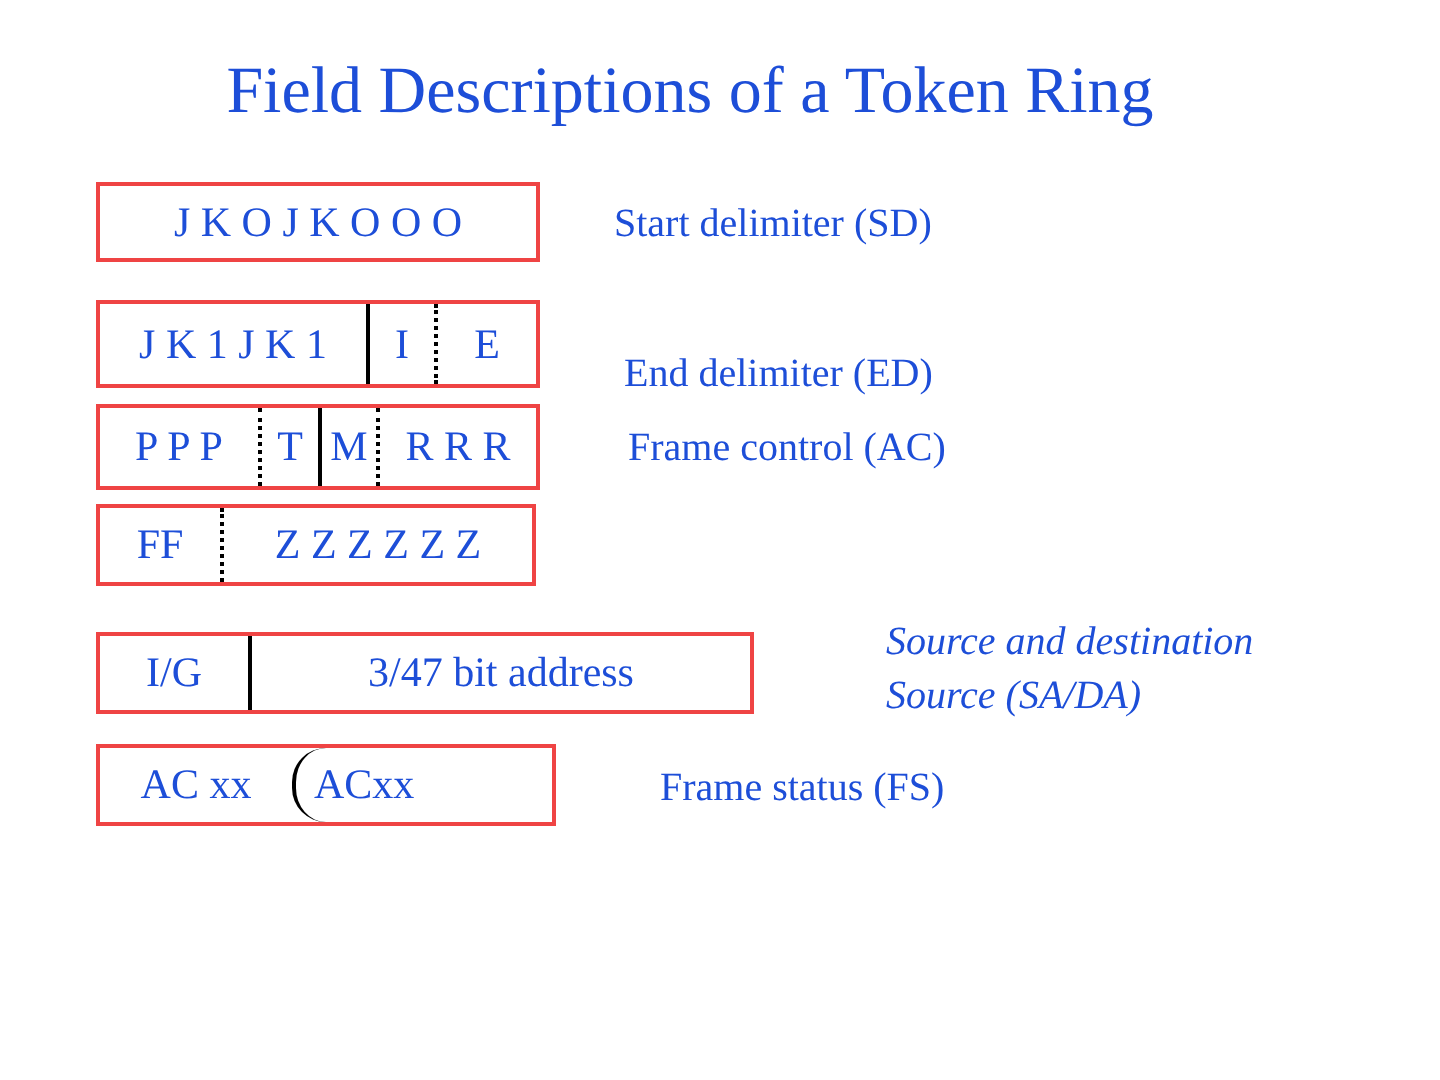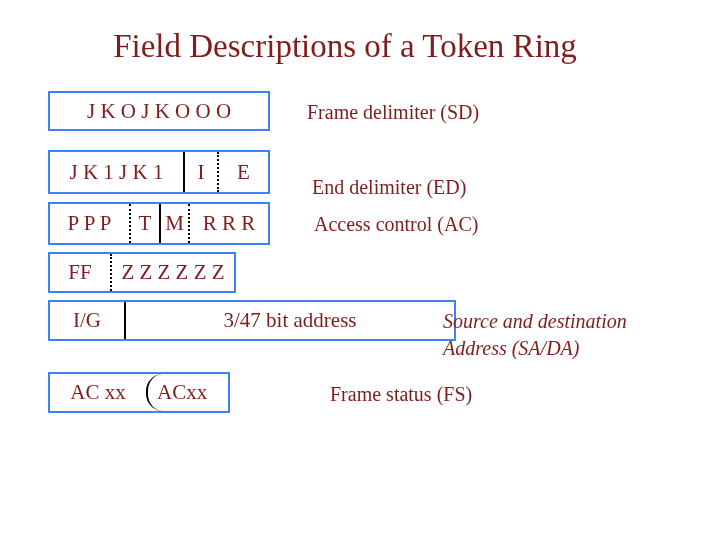--- a/index.html
+++ b/index.html
@@ -5,38 +5,38 @@
   html, body {
     margin: 0;
     padding: 0;
     background: #ffffff;
   }
   .slide {
     position: relative;
     width: 720px;
     height: 540px;
     background: #ffffff;
-    color: #7f1d1d;
+    color: #1d4ed8;
     font-family: "Liberation Serif", "DejaVu Serif", serif;
     overflow: hidden;
   }
   .title {
     position: absolute;
     top: 28px;
     left: 0;
     width: 690px;
     text-align: center;
     font-size: 33px;
     white-space: nowrap;
   }
   .fieldbox {
     position: absolute;
     display: flex;
     align-items: stretch;
-    border: 2px solid #3b82f6;
+    border: 2px solid #ef4444;
     box-sizing: border-box;
     background: #ffffff;
   }
   .cell {
     display: flex;
     align-items: center;
     justify-content: center;
     font-size: 21px;
     box-sizing: border-box;
     white-space: nowrap;
@@ -59,50 +59,50 @@
 </head>
 <body>
 
 <div class="slide">
 
   <div class="title">Field Descriptions of a Token Ring</div>
 
   <div class="fieldbox" style="left:48px; top:91px; width:222px; height:40px;">
     <div class="cell" style="flex:1;">J K O J K O O O</div>
   </div>
-  <div class="row-label" style="left:307px; top:100px;">Frame delimiter (SD)</div>
+  <div class="row-label" style="left:307px; top:100px;">Start delimiter (SD)</div>
 
   <div class="fieldbox" style="left:48px; top:150px; width:222px; height:44px;">
     <div class="cell" style="flex:0 0 133px;">J K 1 J K 1</div>
     <div class="cell sep-solid" style="flex:0 0 34px;">I</div>
     <div class="cell sep-dotted" style="flex:1;">E</div>
   </div>
   <div class="row-label" style="left:312px; top:156px;margin-top:19px;">End delimiter (ED)</div>
 
   <div class="fieldbox" style="left:48px; top:202px; width:222px; height:43px;">
     <div class="cell" style="flex:0 0 79px;">P P P</div>
     <div class="cell sep-dotted" style="flex:0 0 30px;">T</div>
     <div class="cell sep-solid" style="flex:0 0 29px;">M</div>
     <div class="cell sep-dotted" style="flex:1;">R R R</div>
   </div>
-  <div class="row-label" style="left:314px; top:212px;">Access control (AC)</div>
+  <div class="row-label" style="left:314px; top:212px;">Frame control (AC)</div>
 
-  <div class="fieldbox" style="left:48px; top:252px; width:188px; height:41px;">
+  <div class="fieldbox" style="left:48px; top:252px; width:220px; height:41px;">
     <div class="cell" style="flex:0 0 60px;">FF</div>
     <div class="cell sep-dotted" style="flex:1;">Z Z Z Z Z Z</div>
   </div>
 
-  <div class="fieldbox" style="left:48px; top:300px; width:408px; height:41px;">
+  <div class="fieldbox" style="left:48px; top:316px; width:329px; height:41px;">
     <div class="cell" style="flex:0 0 74px;">I/G</div>
     <div class="cell sep-solid" style="flex:1;">3/47 bit address</div>
   </div>
   <div class="row-label" style="left:443px; top:308px; line-height:27px;font-style:italic;">
     <div>Source and destination</div>
-    <div>Address (SA/DA)</div>
+    <div>Source (SA/DA)</div>
   </div>
 
-  <div class="fieldbox" style="left:48px; top:372px; width:182px; height:41px;">
+  <div class="fieldbox" style="left:48px; top:372px; width:230px; height:41px;">
     <div class="cell" style="flex:0 0 96px;">AC xx</div>
     <div class="cell sep-solid cell-left" style="flex:1;">ACxx</div>
   </div>
   <div class="row-label" style="left:330px; top:382px;">Frame status (FS)</div>
 
 </div>
 
 </body></html>

